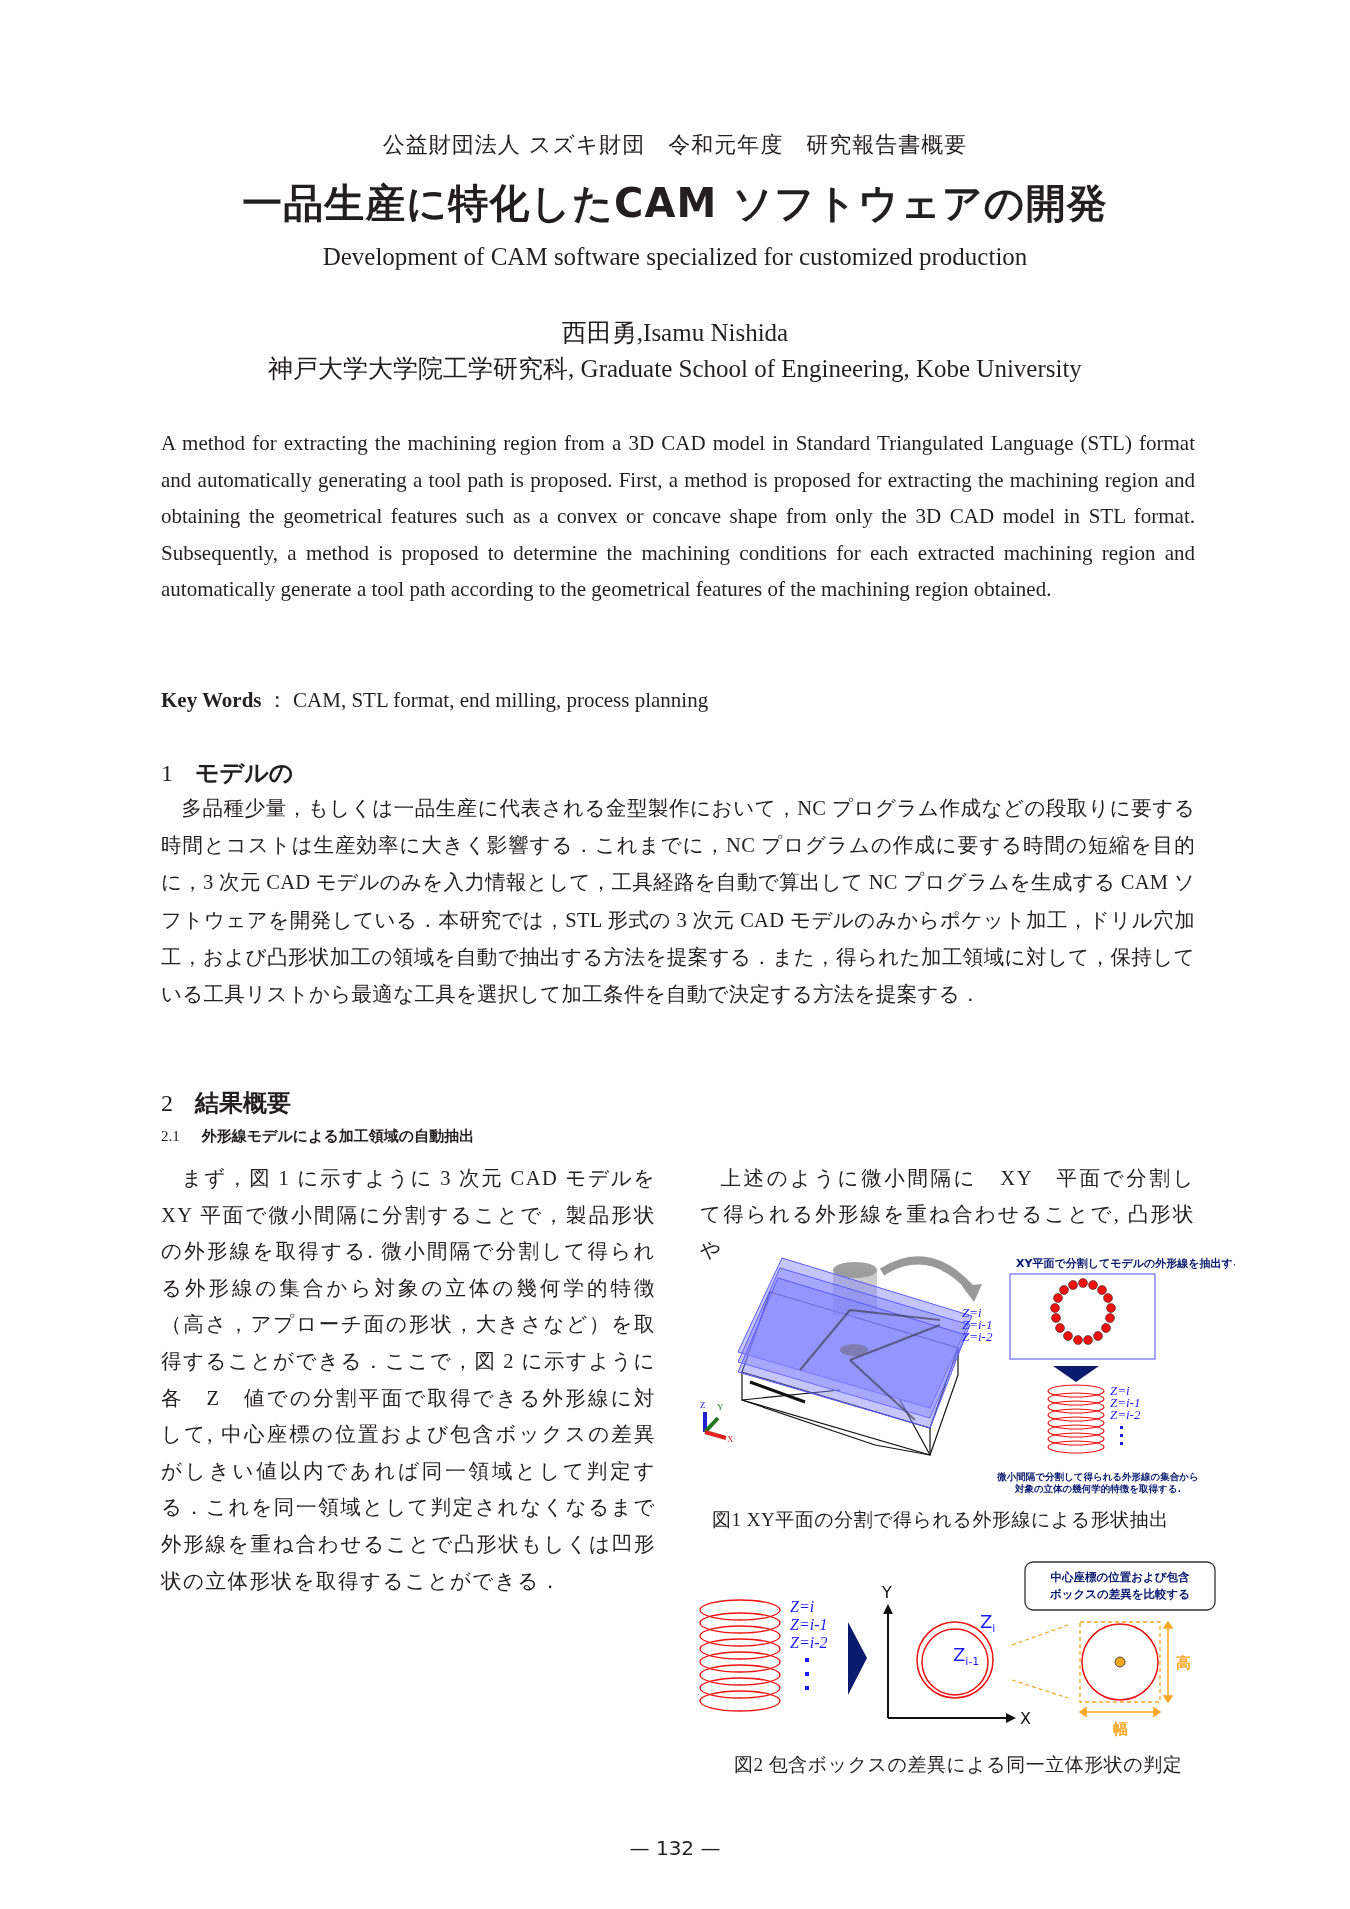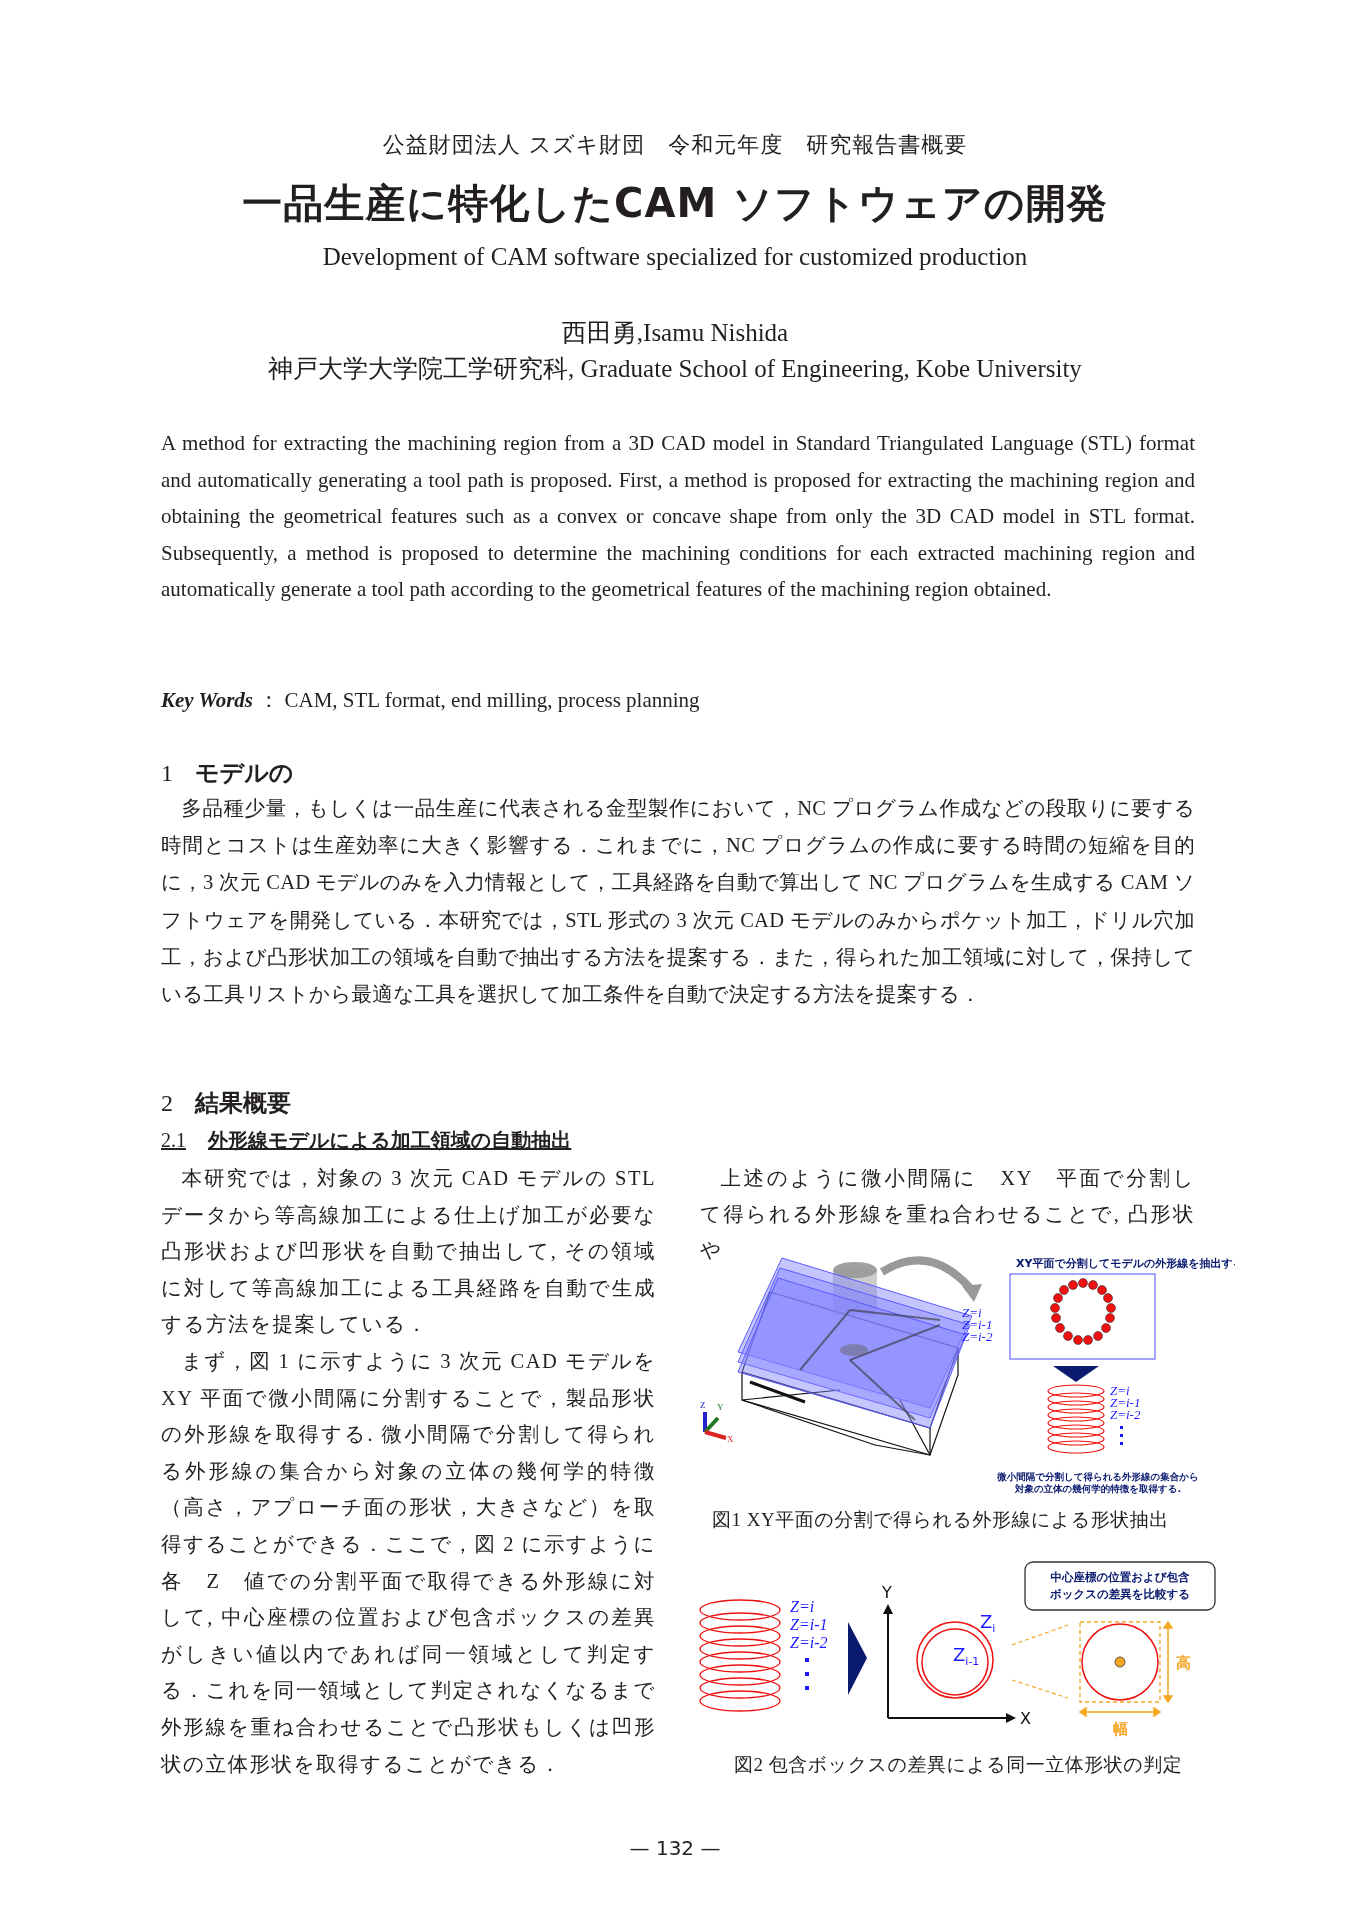--- a/index.html
+++ b/index.html
@@ -12,30 +12,30 @@
 
   #foundation { top: 130px; font-size: 22px; letter-spacing: 1px; }
   #title { top: 176px; font-size: 40px; font-weight: bold; letter-spacing: 1px; }
   #subtitle { top: 243px; font-size: 25px; }
   #author { top: 316px; font-size: 25px; }
   #affil { top: 352px; font-size: 25px; }
 
   #abstract { left: 161px; top: 425px; width: 1034px; font-size: 21px; line-height: 36.5px;
               text-align: justify; text-align-last: left; }
   #keywords { left: 161px; top: 686px; font-size: 21px; }
-  #keywords .kw-label { font-style: italic; font-weight: bold; }
+  #keywords .kw-label { font-weight: bold; }
 
   .sec-head { font-size: 24px; font-weight: bold; }
   .sec-head .num { font-family: "Liberation Serif", serif; font-weight: normal; margin-right: 22px; }
   #sec1-head { left: 161px; top: 757px; }
   #sec1-body { left: 161px; top: 790px; width: 1034px; font-size: 20.5px; line-height: 37.2px;
                text-align: justify; text-indent: 1em; letter-spacing: 0.3px; }
 
   #sec2-head { left: 161px; top: 1087px; }
-  #sec21-head { left: 161px; top: 1127px; font-size: 20px; font-weight: bold; text-decoration: underline; }
+  #sec21-head { left: 161px; top: 1127px; font-size: 15px; font-weight: bold; }
   #sec21-head .num { font-family: "Liberation Serif", serif; font-weight: normal; margin-right: 22px; }
 
   #left-col { left: 161px; top: 1160px; width: 495px; font-size: 20.5px; line-height: 36.6px;
               text-align: justify; letter-spacing: 1.5px; }
   #left-col p { margin: 0; text-indent: 1em; }
 
   #right-col-top { left: 700px; top: 1160px; width: 495px; font-size: 20.5px; line-height: 36px;
                    text-align: justify; letter-spacing: 1.5px; }
   #right-col-top p { margin: 0; text-indent: 1em; }
 
@@ -69,21 +69,20 @@
 <div class="abs serif" id="sec1-body">多品種少量，もしくは一品生産に代表される金型製作において，NC プログラム作成などの段取りに要する時間とコストは生産効率に大きく影響する．これまでに，NC プログラムの作成に要する時間の短縮を目的に，3 次元 CAD モデルのみを入力情報として，工具経路を自動で算出して NC プログラムを生成する CAM ソフトウェアを開発している．本研究では，STL 形式の 3 次元 CAD モデルのみからポケット加工，ドリル穴加工，および凸形状加工の領域を自動で抽出する方法を提案する．また，得られた加工領域に対して，保持している工具リストから最適な工具を選択して加工条件を自動で決定する方法を提案する．</div>
 
 <div class="abs sec-head sans" id="sec2-head">
   <span class="num">2</span><span>結果概要</span>
 </div>
 <div class="abs sans" id="sec21-head">
   <span class="num">2.1</span><span>外形線モデルによる加工領域の自動抽出</span>
 </div>
 
 <div class="abs serif" id="left-col">
-  <p>本研究では，対象の 3 次元 CAD モデルの STL データから等高線加工による仕上げ加工が必要な凸形状および凹形状を自動で抽出して, その領域に対して等高線加工による工具経路を自動で生成する方法を提案している．</p>
   <p>まず，図 1 に示すように 3 次元 CAD モデルを XY 平面で微小間隔に分割することで，製品形状の外形線を取得する. 微小間隔で分割して得られる外形線の集合から対象の立体の幾何学的特徴（高さ，アプローチ面の形状，大きさなど）を取得することができる．ここで，図 2 に示すように各　Z　値での分割平面で取得できる外形線に対して, 中心座標の位置および包含ボックスの差異がしきい値以内であれば同一領域として判定する．これを同一領域として判定されなくなるまで外形線を重ね合わせることで凸形状もしくは凹形状の立体形状を取得することができる．</p>
 </div>
 
 <div class="abs serif" id="right-col-top">
   <p>上述のように微小間隔に　XY　平面で分割して得られる外形線を重ね合わせることで, 凸形状や</p>
 </div>
 
 <div class="abs" style="left:690px; top:1250px; width:545px; height:255px;">
   <svg width="545" height="255" viewBox="0 0 545 255">
 

